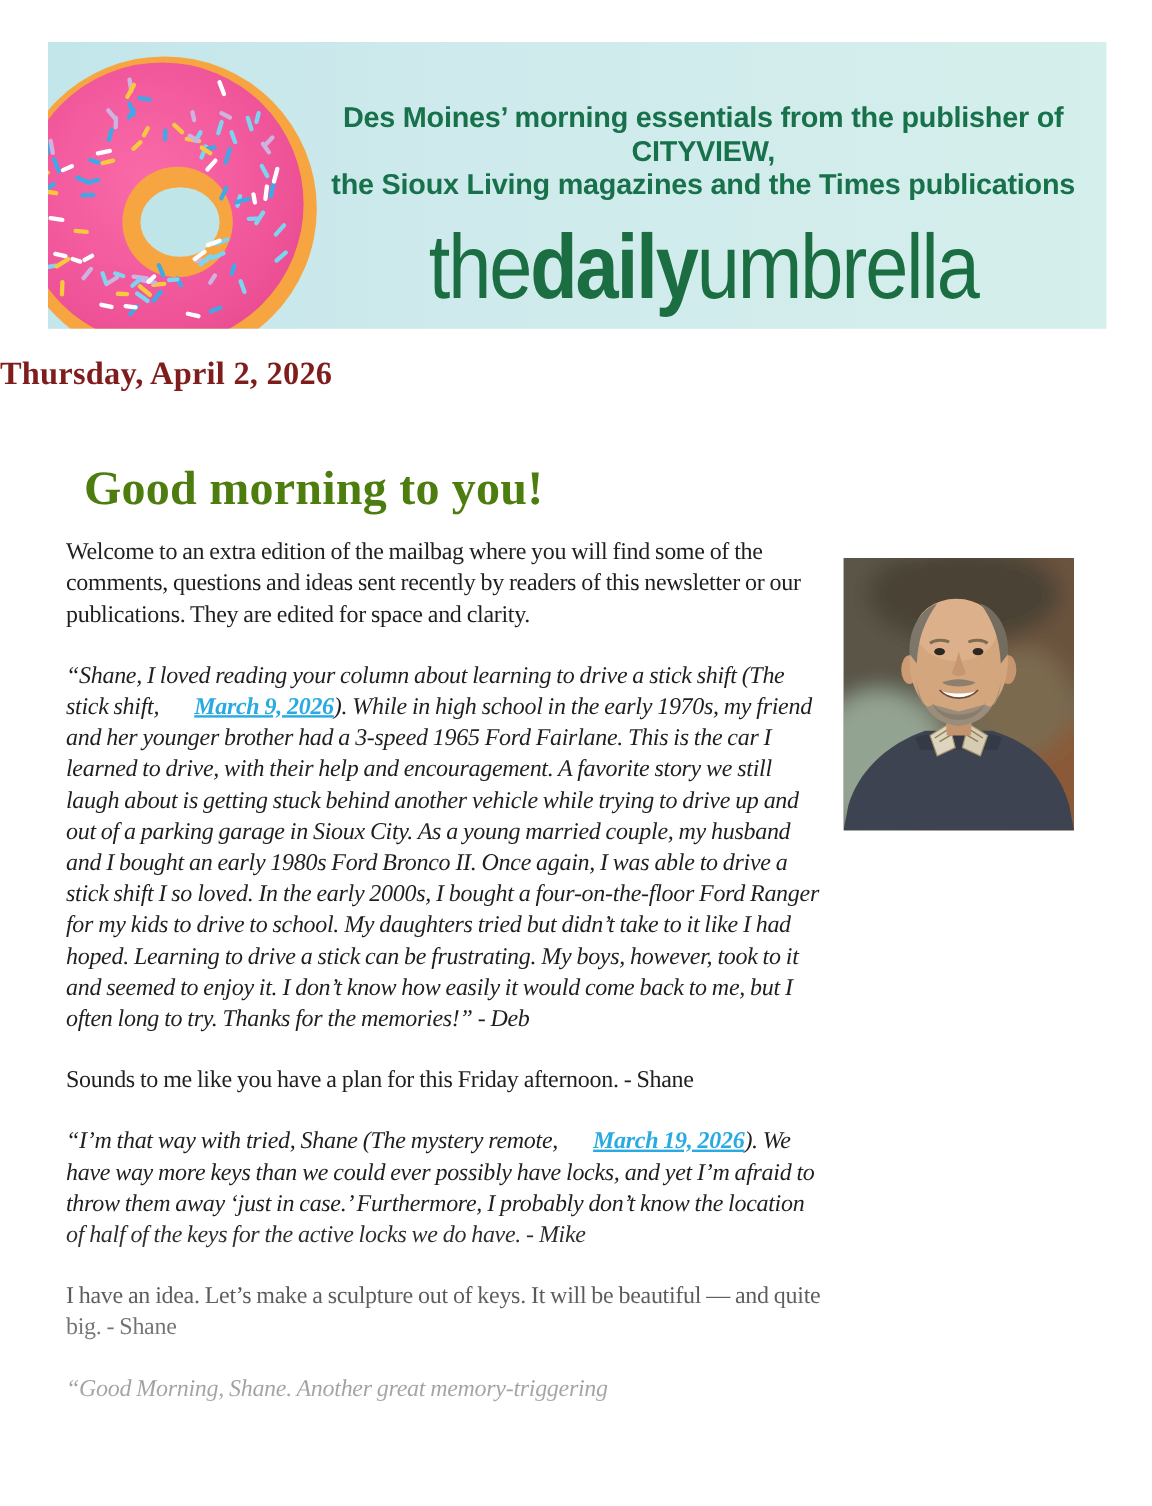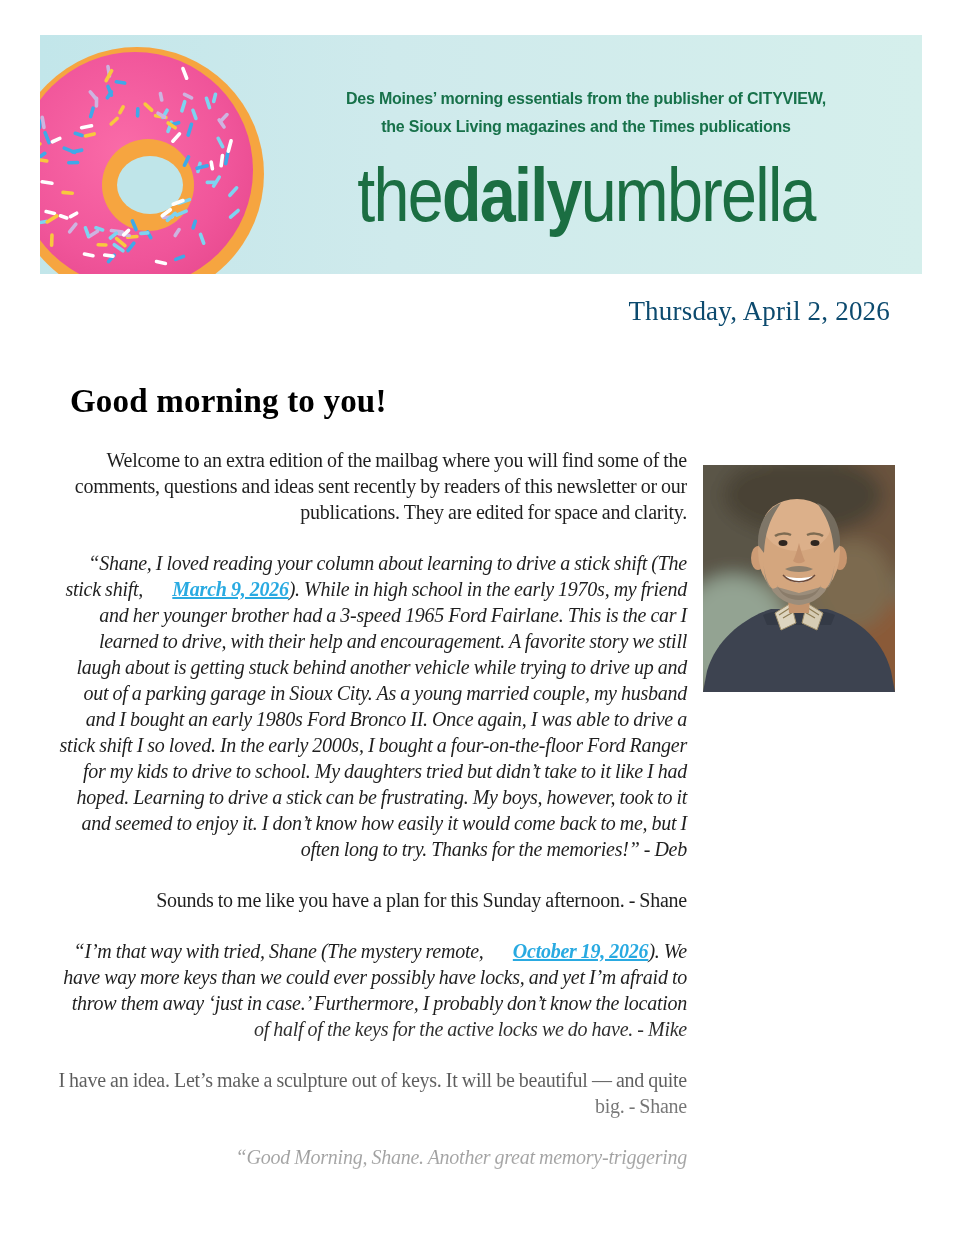--- a/index.html
+++ b/index.html
@@ -14,49 +14,49 @@
     position:absolute; left:40px; top:35px; width:882px; height:239px;
     background:linear-gradient(to right,#c2e6ea 0%, #cfeaec 40%, #d5efec 100%);
     overflow:hidden;
   }
   .donut { position:absolute; left:0; top:0; }
   .banner-text {
     position:absolute; left:218px; right:8px; top:50px; text-align:center;
     font-family:"Liberation Sans", sans-serif;
   }
   .tagline {
-    color:#17714a; font-weight:bold; font-size:16px; line-height:28px;
+    color:#17714a; font-weight:bold; font-size:24px; line-height:28px;
     letter-spacing:-0.2px;
   }
   .logo {
     margin-top:16px; color:#1b6e42; font-size:76px; line-height:76px;
     letter-spacing:-2px; white-space:nowrap;
     transform:scaleX(0.85); transform-origin:50% 50%;
     font-weight:normal;
   }
   .logo .bold { font-weight:bold; }
 
   
   .dateline {
-    position:absolute; top:296px; left:0; right:70px; text-align:right;
-    font-size:27px; font-weight:normal; color:#0c4a6e; letter-spacing:0.2px;
+    position:absolute; top:296px; left:0; right:70px; text-align:left;
+    font-size:27px; font-weight:bold; color:#7f1d1d; letter-spacing:0.2px;
   }
 
   
   .greeting {
     position:absolute; top:383px; left:70px; margin:0;
-    font-size:33px; font-weight:bold; color:#000000; letter-spacing:0.2px;
+    font-size:40px; font-weight:bold; color:#4d7c0f; letter-spacing:0.2px;
   }
 
   
   .content {
     position:absolute; top:447px; left:55px; width:632px;
     font-size:20px; line-height:26px; letter-spacing:-0.25px; word-spacing:-0.5px;
   }
-  .content p { margin:0 0 25px 0;text-align:right; }
+  .content p { margin:0 0 25px 0; }
   .quote { font-style:italic; }
   a.datelink {
     color:#29aae1; font-weight:bold; text-decoration:underline; cursor:pointer;margin-left:25px;
   }
 
   .photo {
     position:absolute; left:703px; top:465px; width:192px; height:227px;
     overflow:hidden; background:#6f6a58;
   }
 
@@ -248,23 +248,23 @@
       <path d="M72,71 C76,68 84,68 88,70" stroke="#7d6b52" stroke-width="2.5" fill="none"></path>
       <path d="M104,70 C108,68 116,68 120,71" stroke="#7d6b52" stroke-width="2.5" fill="none"></path>
     </svg>
   </div>
 
   <div class="content">
     <p>Welcome to an extra edition of the mailbag where you will find some of the comments, questions and ideas sent recently by readers of this newsletter or our publications. They are edited for space and clarity.</p>
 
     <p class="quote"><span>“Shane, I loved reading your column about learning to drive a stick shift (The stick shift, </span><a class="datelink">March 9, 2026</a><span>). While in high school in the early 1970s, my friend and her younger brother had a 3-speed 1965 Ford Fairlane. This is the car I learned to drive, with their help and encouragement. A favorite story we still laugh about is getting stuck behind another vehicle while trying to drive up and out of a parking garage in Sioux City. As a young married couple, my husband and I bought an early 1980s Ford Bronco II. Once again, I was able to drive a stick shift I so loved. In the early 2000s, I bought a four-on-the-floor Ford Ranger for my kids to drive to school. My daughters tried but didn’t take to it like I had hoped. Learning to drive a stick can be frustrating. My boys, however, took to it and seemed to enjoy it. I don’t know how easily it would come back to me, but I often long to try. Thanks for the memories!” - Deb</span></p>
 
-    <p>Sounds to me like you have a plan for this Sunday afternoon. - Shane</p>
-
-    <p class="quote"><span>“I’m that way with tried, Shane (The mystery remote, </span><a class="datelink">October 19, 2026</a><span>). We have way more keys than we could ever possibly have locks, and yet I’m afraid to throw them away ‘just in case.’ Furthermore, I probably don’t know the location of half of the keys for the active locks we do have. - Mike</span></p>
+    <p>Sounds to me like you have a plan for this Friday afternoon. - Shane</p>
+
+    <p class="quote"><span>“I’m that way with tried, Shane (The mystery remote, </span><a class="datelink">March 19, 2026</a><span>). We have way more keys than we could ever possibly have locks, and yet I’m afraid to throw them away ‘just in case.’ Furthermore, I probably don’t know the location of half of the keys for the active locks we do have. - Mike</span></p>
 
     <p>I have an idea. Let’s make a sculpture out of keys. It will be beautiful — and quite big. - Shane</p>
 
     <p class="quote">“Good Morning, Shane. Another great memory-triggering</p>
   </div>
 
   <div class="fade-overlay"></div>
 </div>
 
 </body></html>

